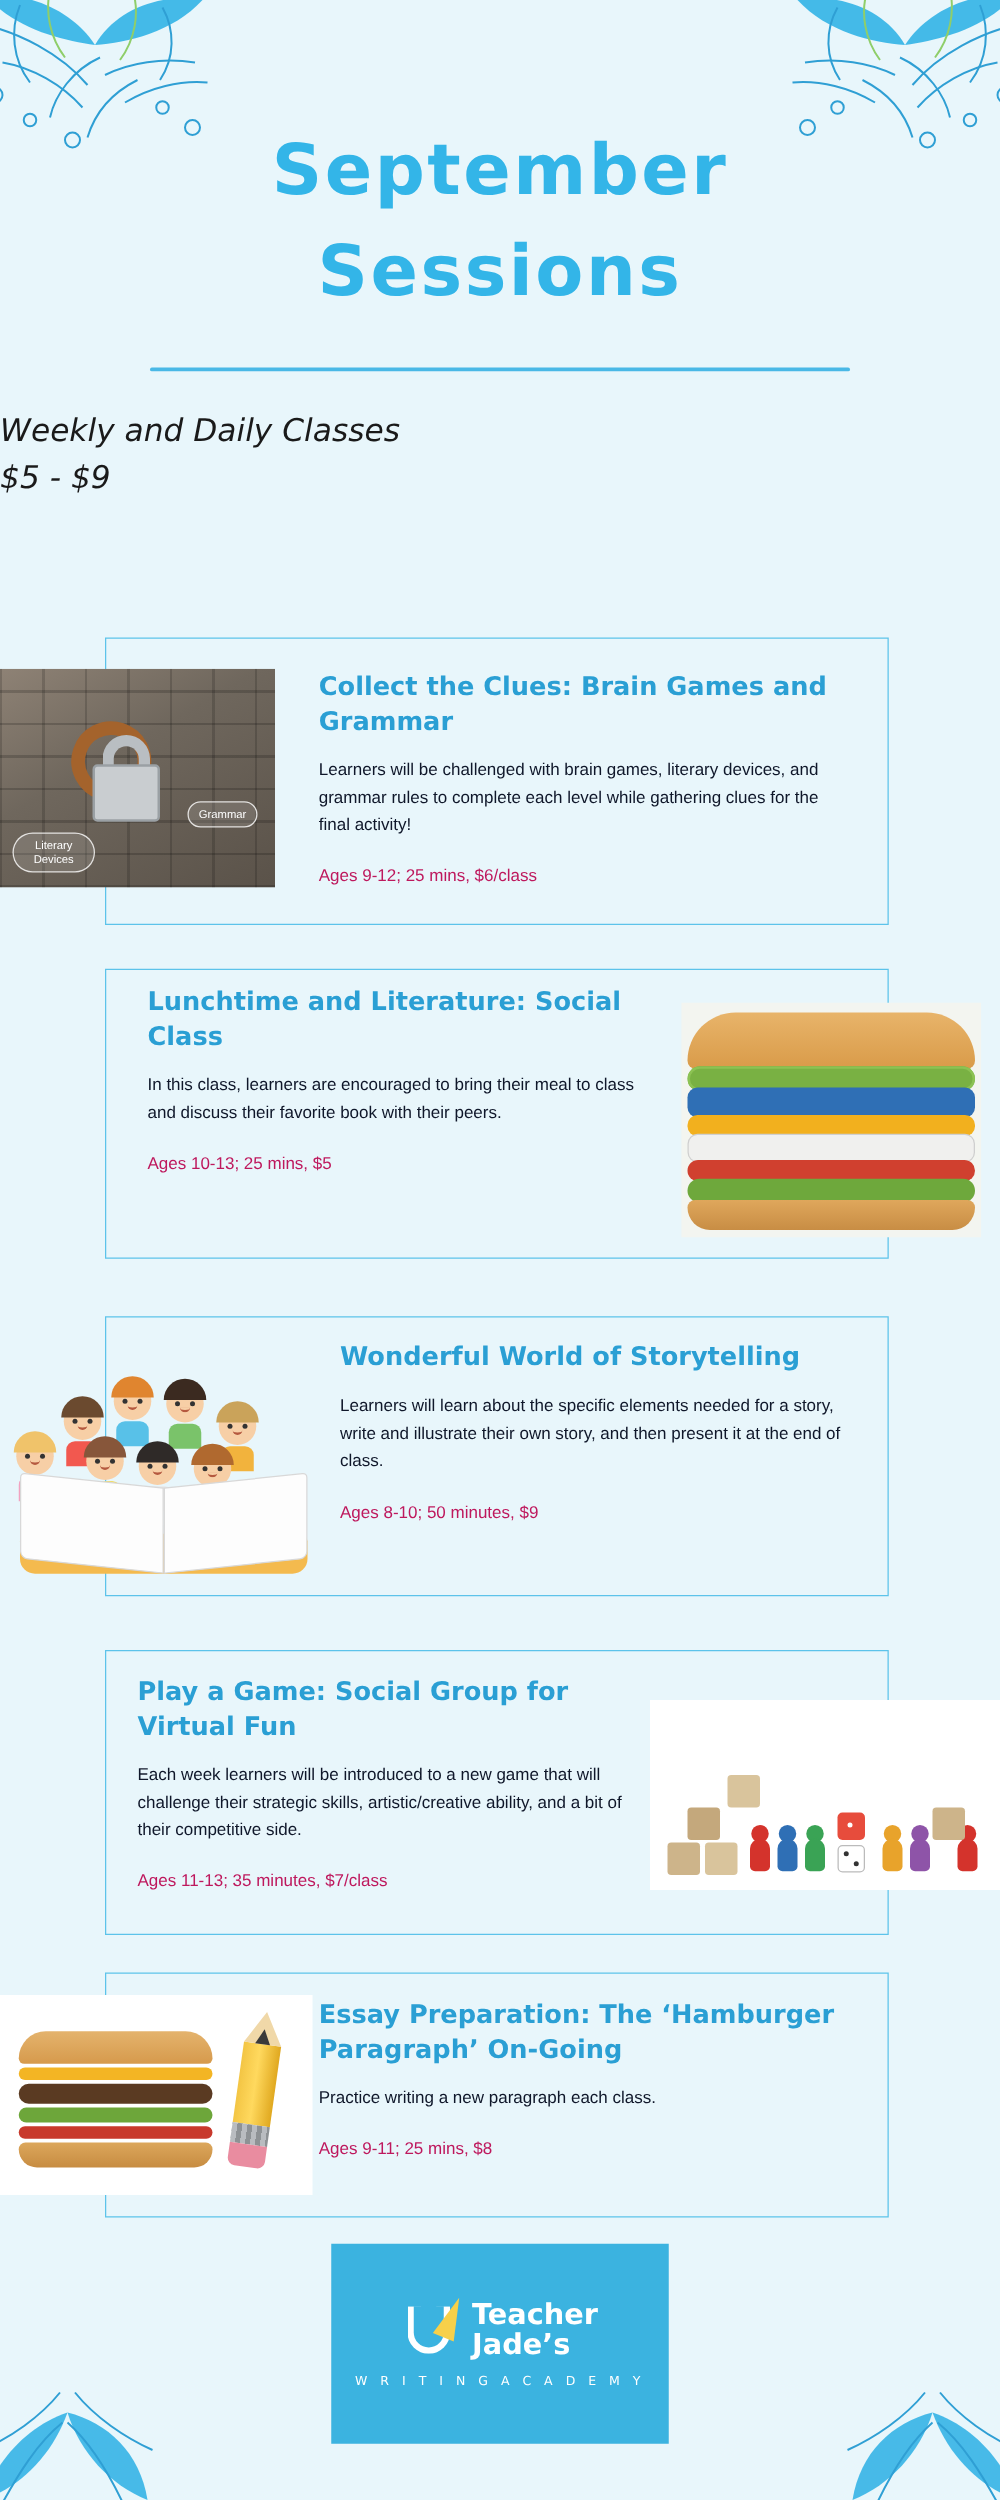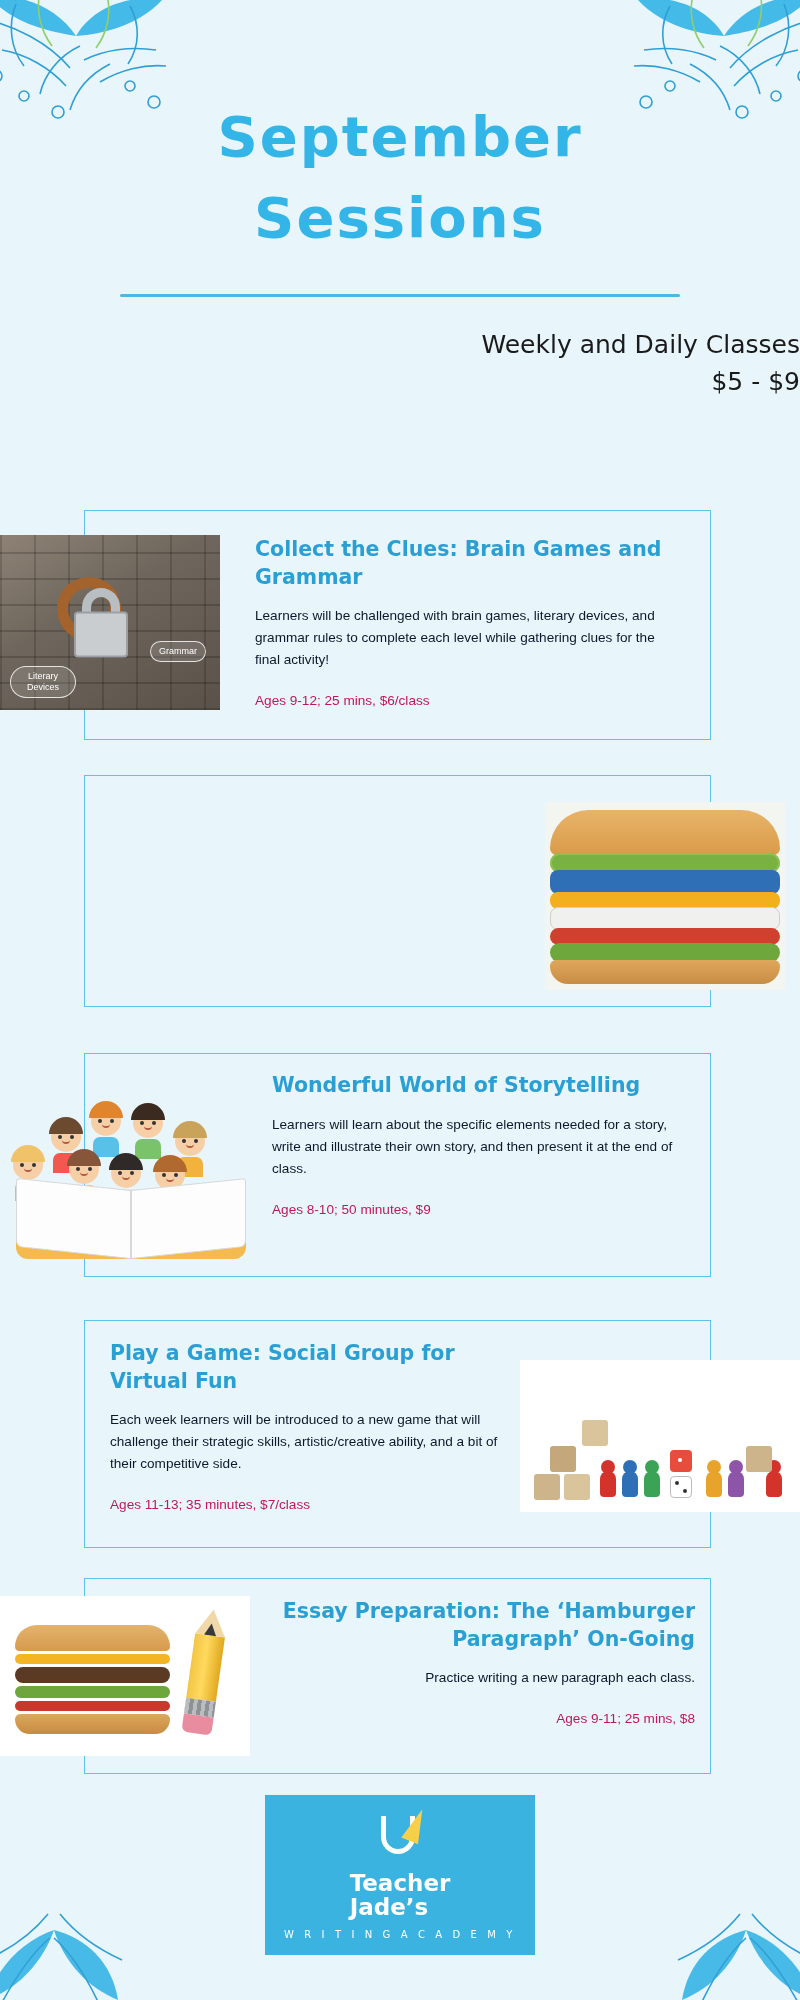--- a/index.html
+++ b/index.html
@@ -40,26 +40,27 @@
     line-height: 1.45;
   }
   .divider {
     width: 560px;
     height: 3px;
     background: #49b8e6;
     margin: 36px auto 0 auto;
     border-radius: 3px;
   }
   .subtitle {
-    text-align: right;
+    text-align: left;
     margin-top: 30px;
     color: #1a1a1a;
     font-size: 25px;
     line-height: 1.45;
     font-family: "DejaVu Sans", sans-serif;
+    font-style: italic;
   }
 
   
   .card {
     position: absolute;
     border: 1.5px solid #5cc3ea;
     background: transparent;
   }
   .card-text { position: absolute; }
   .card-title {
@@ -176,21 +177,21 @@
   .p-ferrule { width: 30px; height: 16px; background: repeating-linear-gradient(90deg,#b9bcc0 0 4px,#8e9295 4px 8px); }
   .p-eraser { width: 30px; height: 18px; background: #e98ca0; border-radius: 0 0 6px 6px; }
 
   
   .logo-box {
     position: absolute;
     background: #3bb3e0;
     display: flex; flex-direction: column;
     align-items: center; justify-content: center;
   }
-  .logo-row { display: flex; align-items: center; gap: 10px; flex-direction: column; }
+  .logo-row { display: flex; align-items: center; gap: 10px; }
   .logo-mark { position: relative; width: 46px; height: 52px; }
   .logo-u {
     position: absolute; left: 4px; top: 6px;
     width: 34px; height: 38px;
     border: 5px solid #ffffff; border-top: none;
     border-radius: 0 0 20px 20px;
   }
   .logo-quill {
     position: absolute; right: -2px; top: -2px;
     width: 0; height: 0;
@@ -311,20 +312,25 @@
       <div class="s-layer s-bun-top"></div>
       <div class="s-layer s-lettuce"></div>
       <div class="s-layer s-book1"></div>
       <div class="s-layer s-cheese"></div>
       <div class="s-layer s-book2"></div>
       <div class="s-layer s-tomato"></div>
       <div class="s-layer s-lettuce2"></div>
       <div class="s-layer s-bun-bot"></div>
     </div>
   </div>
+  <div class="card-text" style="left:118px; top:788px; width:410px;">
+    <p class="card-title">Lunchtime and Literature: Social Class</p>
+    <p class="card-body">In this class, learners are encouraged to bring their meal to class and discuss their favorite book with their peers.</p>
+    <p class="card-meta">Ages 10-13; 25 mins, $5</p>
+  </div>
 
   <div class="card" style="left:84px; top:1053px; width:627px; height:224px;"></div>
   <div class="photo" style="left:0px; top:1078px; width:262px; height:182px;">
     <div class="kids">
       <div class="kid" style="left:10px; top:72px;">
         <div class="head">
             <div class="hair" style="background:#f0c36a"></div>
             <div class="face">
               <span class="eye l"></span>
               <span class="eye r"></span>
@@ -482,21 +488,21 @@
     </div>
     <div class="pencil">
       <div class="p-tip">
           <span class="p-lead"></span>
         </div>
       <div class="p-body"></div>
       <div class="p-ferrule"></div>
       <div class="p-eraser"></div>
     </div>
   </div>
-  <div class="card-text" style="left:255px; top:1598px; width:440px;text-align:right;">
+  <div class="card-text" style="left:255px; top:1598px; width:440px;">
     <p class="card-title">Essay Preparation: The ‘Hamburger Paragraph’ On-Going</p>
     <p class="card-body">Practice writing a new paragraph each class.</p>
     <p class="card-meta">Ages 9-11;  25 mins, $8</p>
   </div>
 
   <div class="logo-box" style="left:265px; top:1795px; width:270px; height:160px;">
     <div class="logo-row">
       <div class="logo-mark">
         <div class="logo-u"></div>
         <div class="logo-quill"></div>

